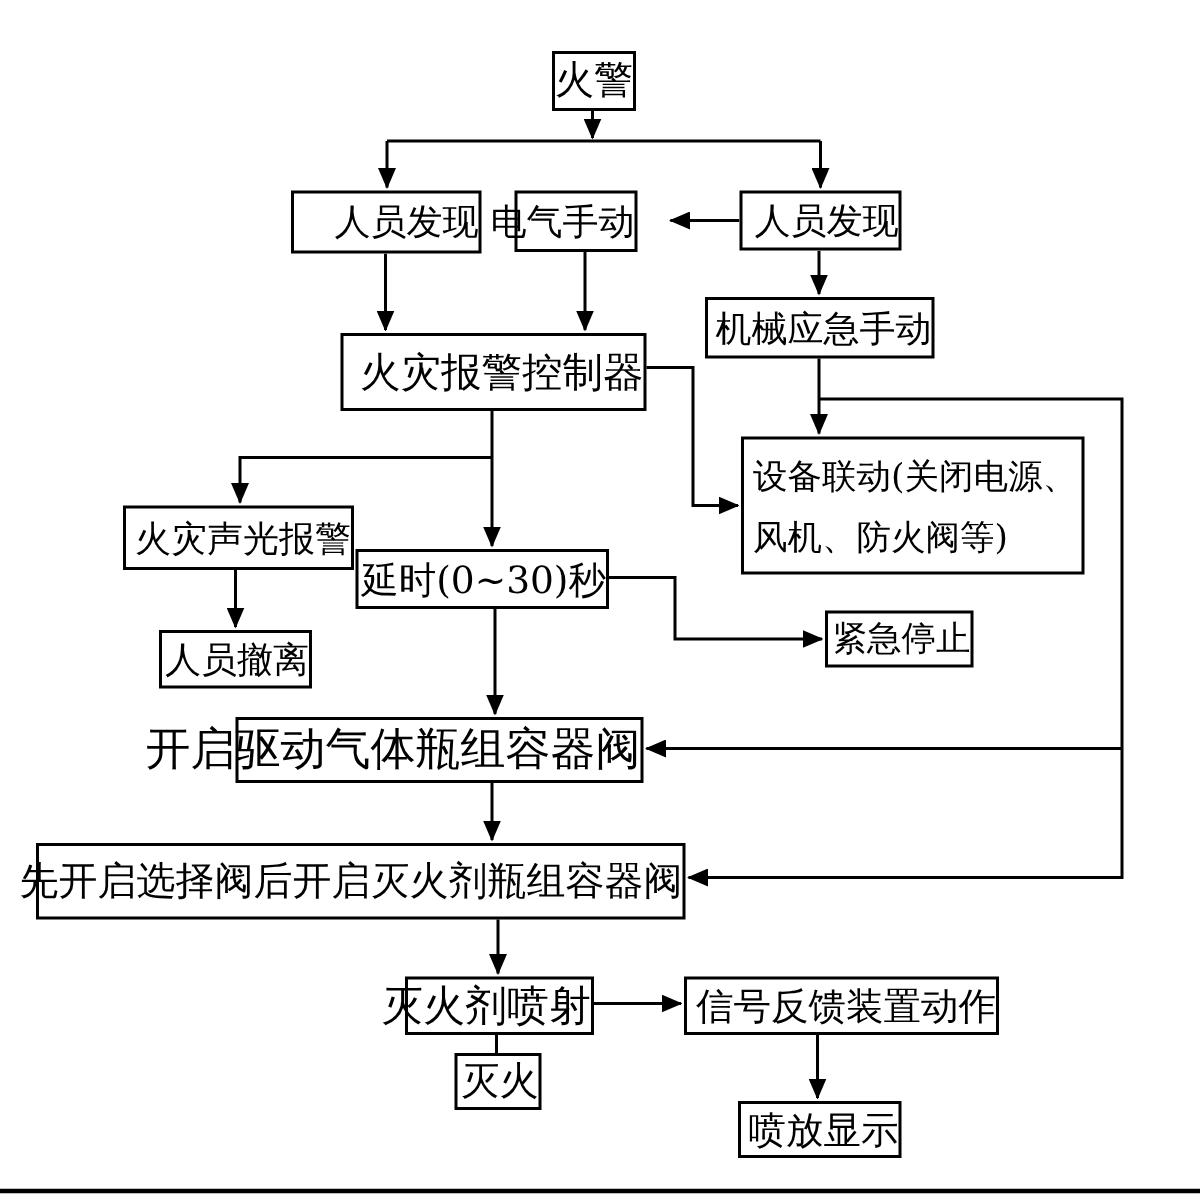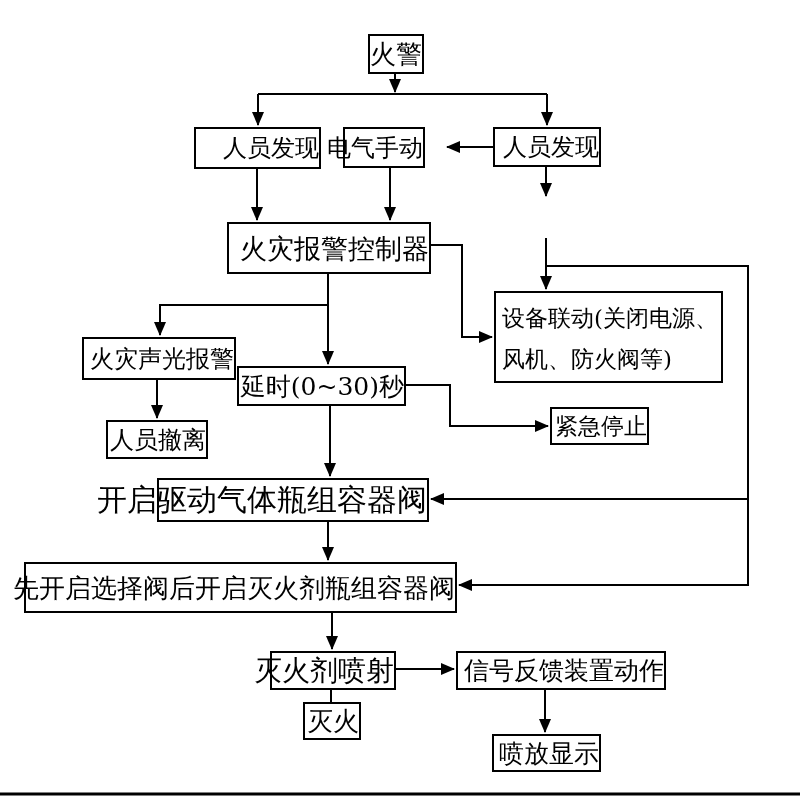--- a/index.html
+++ b/index.html
@@ -69,20 +69,23 @@
   </div>
 
   <div class="node" style="left:343px;top:127px;width:82px;height:41px;font-size:24px">
     <span>电气手动</span>
   </div>
 
   <div class="node" style="left:493px;top:127px;width:108px;height:40px;font-size:24px">
     <span>人员发现</span>
   </div>
 
+  <div class="node" style="left:470px;top:198px;width:153px;height:41px;font-size:24px">
+    <span>机械应急手动</span>
+  </div>
 
   <div class="node" style="left:227px;top:222px;width:204px;height:52px;font-size:27px">
     <span>火灾报警控制器</span>
   </div>
 
   <div class="node multiline" style="left:494px;top:291px;width:229px;height:92px;font-size:23px">
     <span class="ln">设备联动(关闭电源、</span>
     <span class="ln">风机、防火阀等)</span>
   </div>
 

